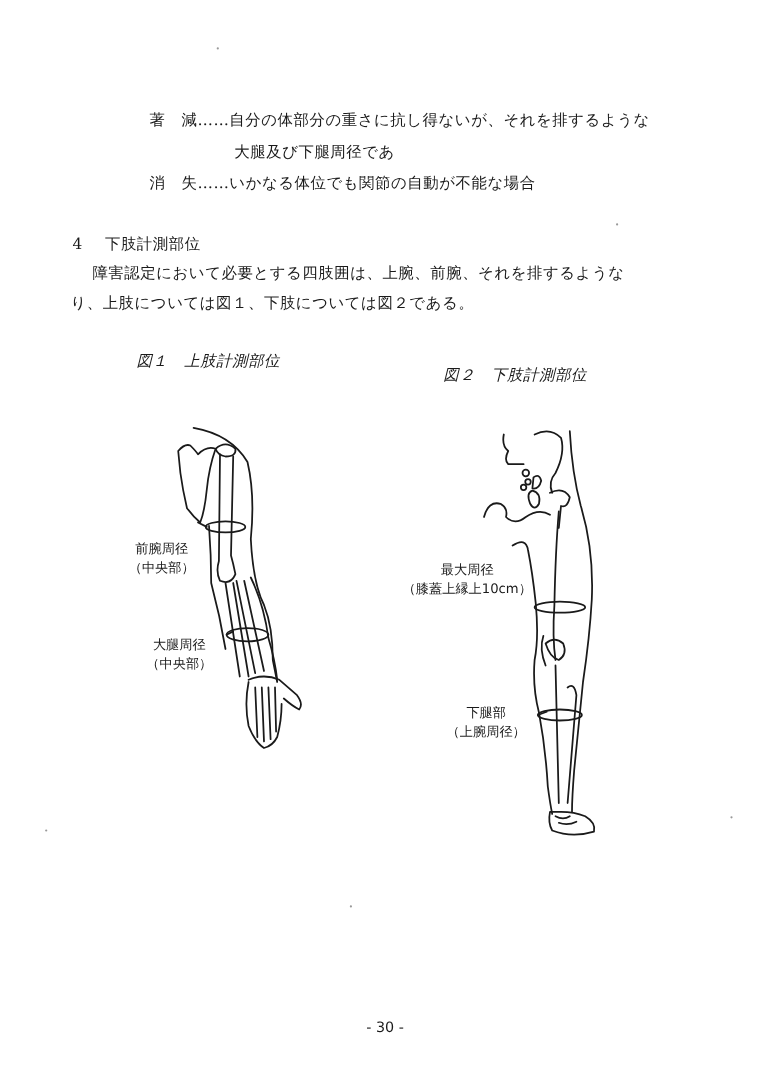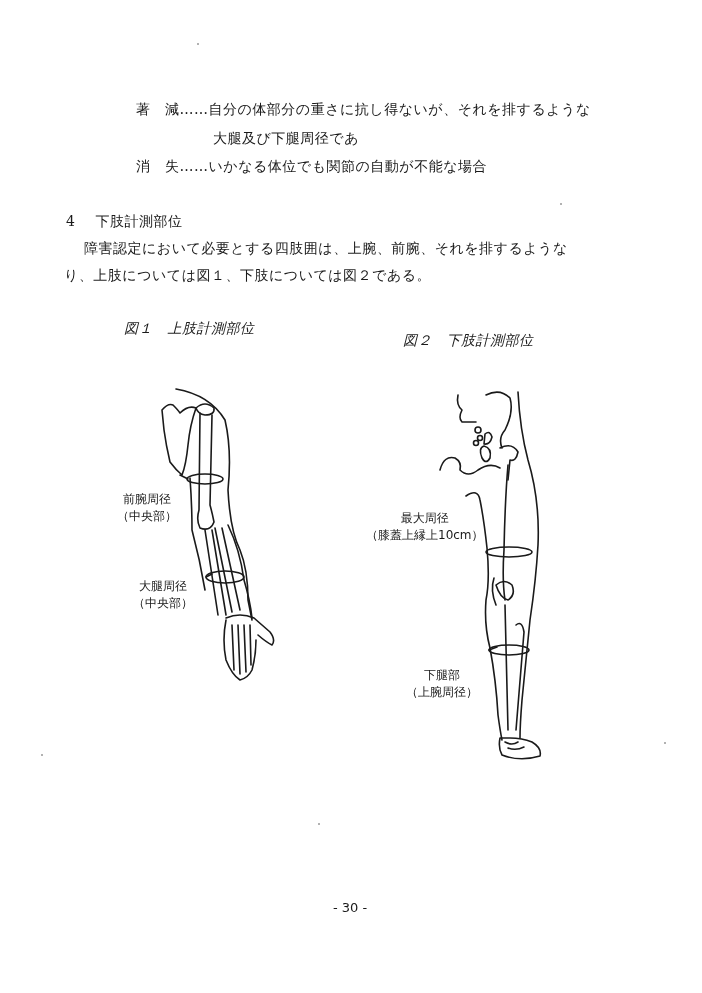--- a/index.html
+++ b/index.html
@@ -106,24 +106,24 @@
   <ellipse cx="509" cy="552" rx="23" ry="5"></ellipse>
 
   <ellipse cx="509" cy="650" rx="20" ry="5"></ellipse>
   <line x1="489" y1="650" x2="497" y2="647"></line>
 </svg>
 
 <div class="abs lbl" style="left:366px; top:510px;">
   <div>最大周径</div>
   <div>（膝蓋上縁上10cm）</div>
 </div>
-<div class="abs lbl" style="left:406px; top:640px;margin-top:27px;">
+<div class="abs lbl" style="left:406px; top:640px;">
   <div>下腿部</div>
   <div>（上腕周径）</div>
 </div>
 
 <div class="speck" style="left:197px;top:43px;"></div>
 <div class="speck" style="left:560px;top:203px;"></div>
 <div class="speck" style="left:318px;top:823px;"></div>
 <div class="speck" style="left:41px;top:754px;"></div>
 <div class="speck" style="left:664px;top:742px;"></div>
 
-<div class="abs" style="left:333px; top:900px; font-size:13px; font-family:'DejaVu Sans',sans-serif;">- 30 -</div>
+<div class="abs" style="left:333px; top:927px; font-size:13px; font-family:'DejaVu Sans',sans-serif;">- 30 -</div>
 
 </body></html>

